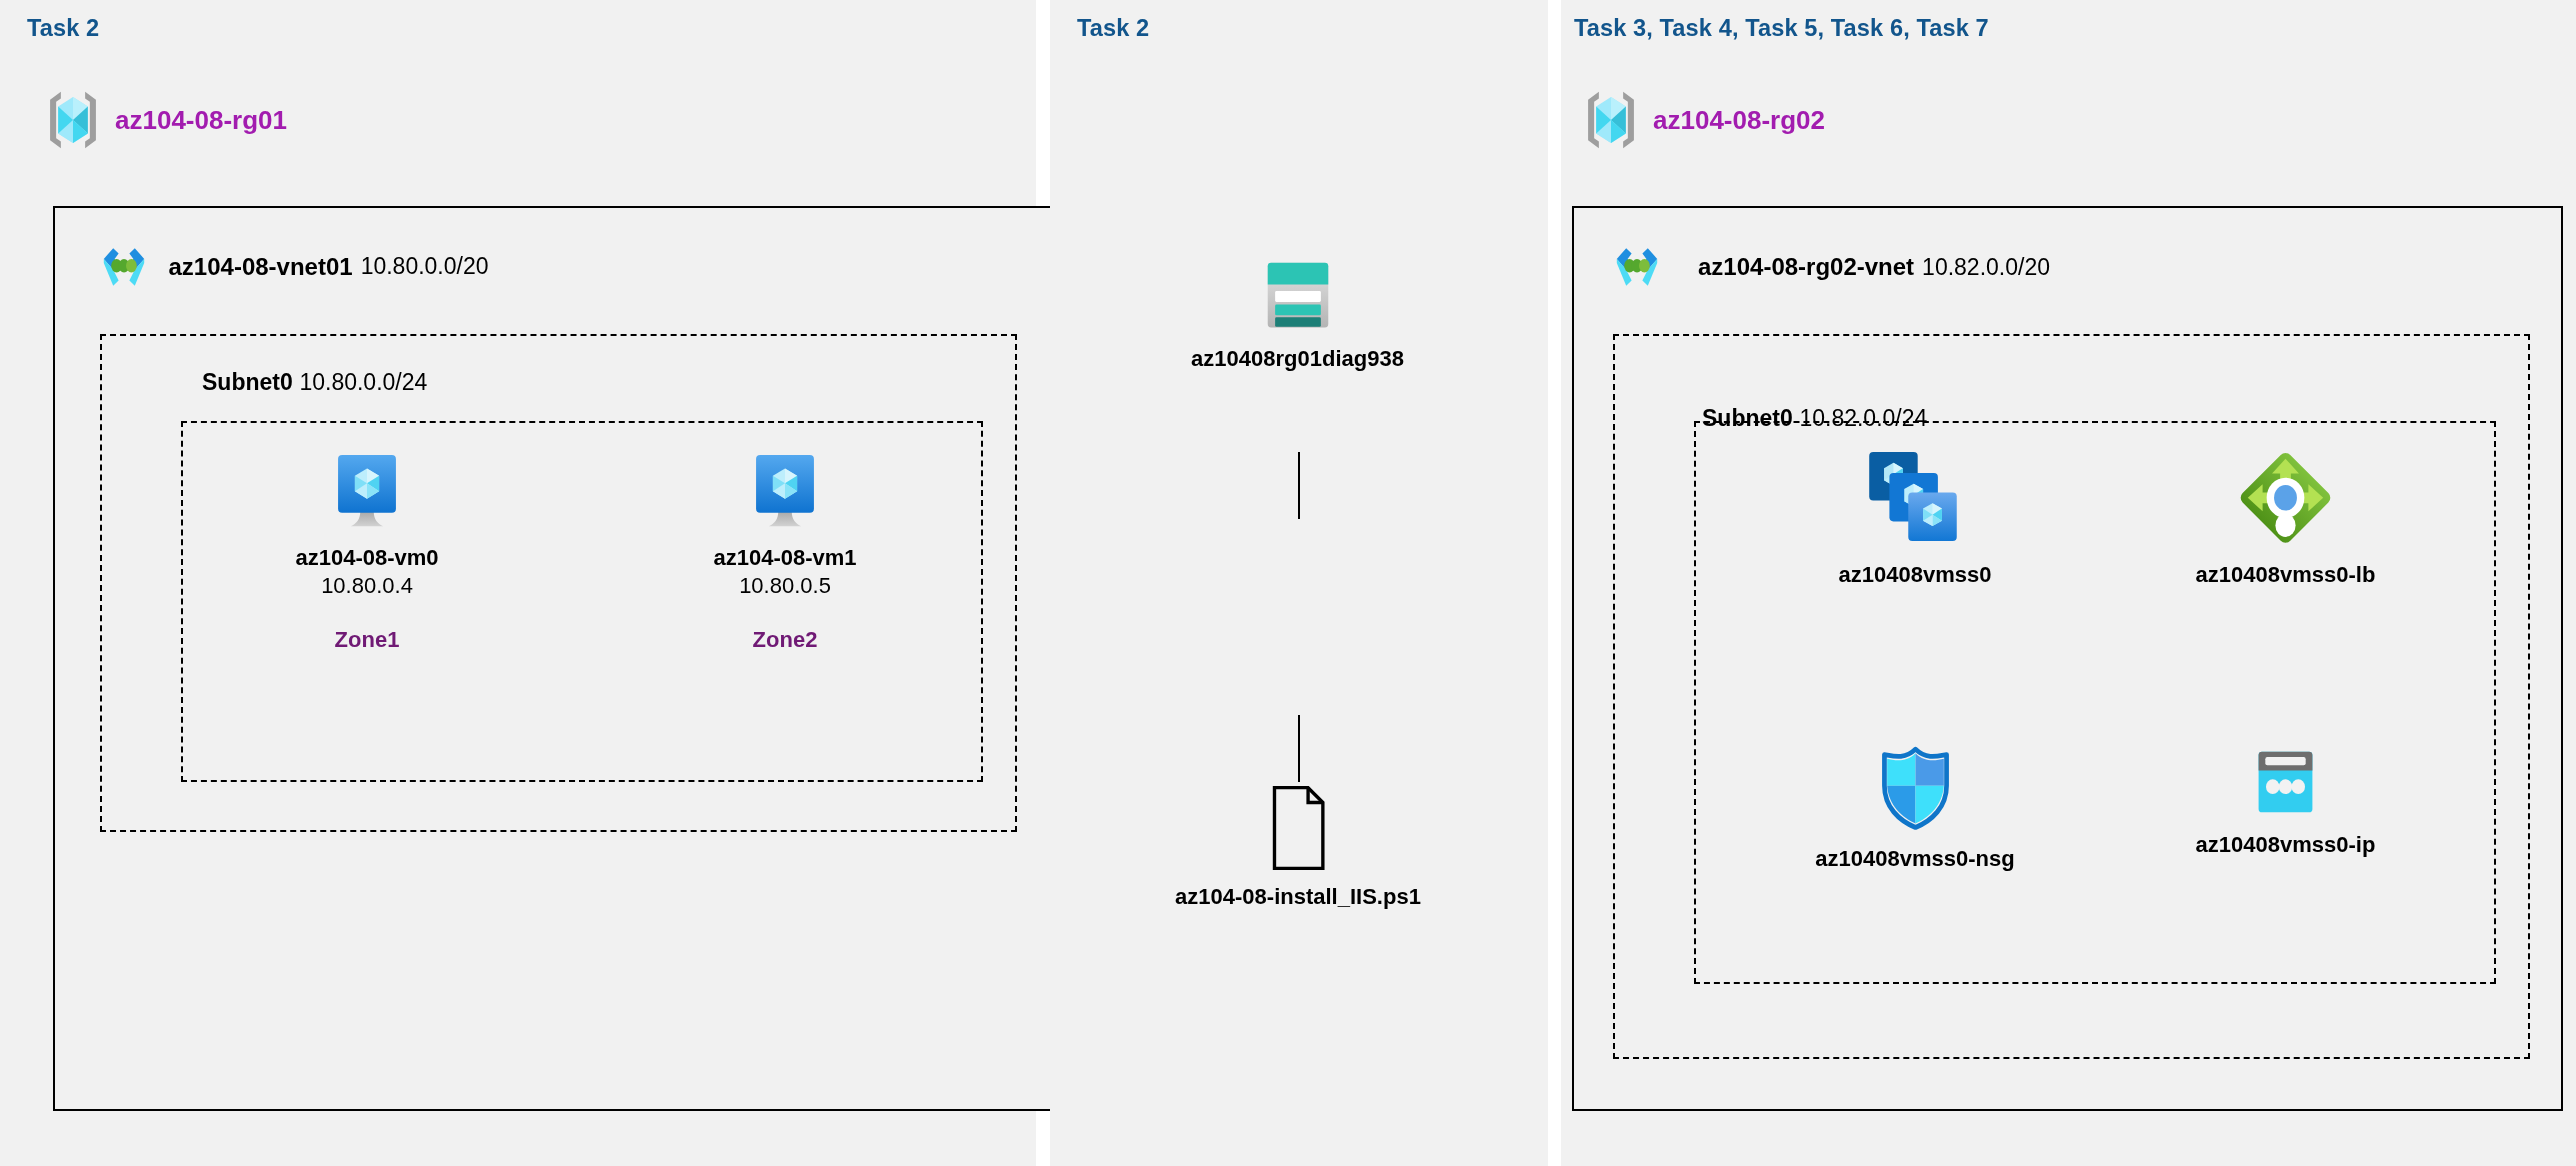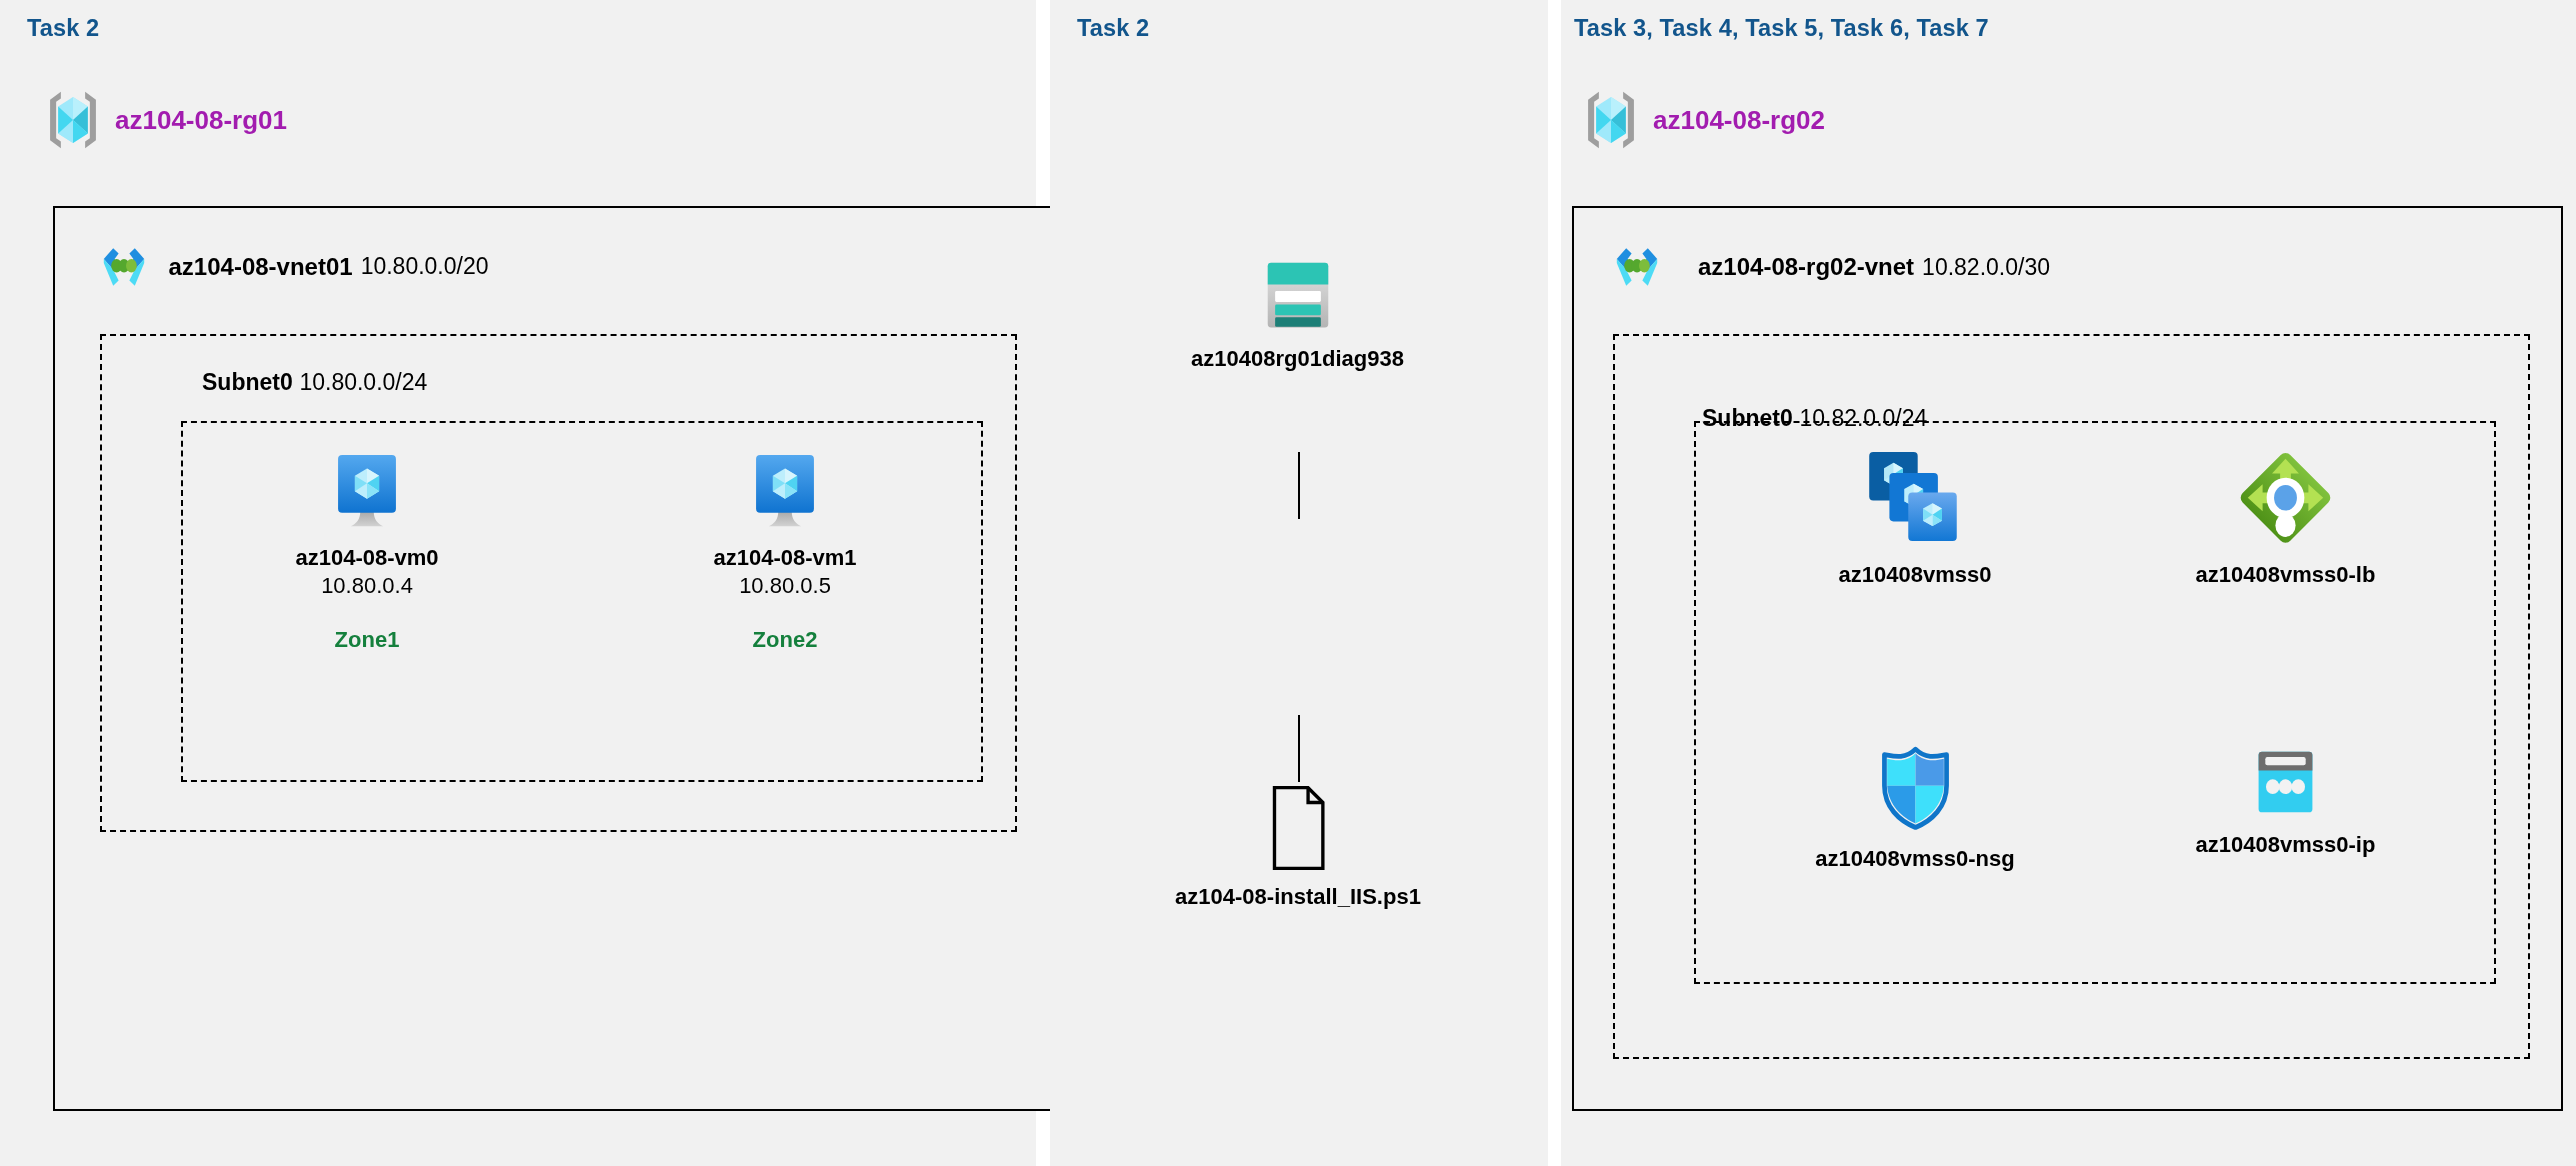--- a/index.html
+++ b/index.html
@@ -35,21 +35,21 @@
   
   .dashed{ position:absolute; border:2px dashed #000; background:transparent; }
   .subnet-label{ position:absolute; font-size:23px; color:#000; white-space:nowrap; }
   .subnet-label b{ font-weight:bold; }
   .subnet-label span{ font-weight:normal; margin-left:6.7px; }
 
   
   .node{ position:absolute; display:flex; flex-direction:column; align-items:center;justify-content:space-between; }
   .node .lbl{ font-size:22px; font-weight:bold; color:#000; white-space:nowrap; margin-top:12px; line-height:1.28; }
   .node .sub{ font-size:22px; font-weight:normal; color:#000; white-space:nowrap; line-height:1.28; }
-  .node .zone{ font-size:22px; font-weight:bold; color:#15803d; white-space:nowrap; margin-top:27px; }
+  .node .zone{ font-size:22px; font-weight:bold; color:#701a75; white-space:nowrap; margin-top:27px; }
 
   .connector{ position:absolute; width:2px; background:#000; }
 
   svg{ display:block; }
 </style>
 </head>
 <body>
 
 <div class="stage">
 
@@ -223,21 +223,21 @@
         <path d="M30 50 L16 34 L16 40 L30 74 L38 66 L30 50 Z" fill="#4ddbf5"></path>
         <path d="M62 18 L76 34 L62 50 L54 42 L60 34 L54 26 Z" fill="#1f8fe0"></path>
         <path d="M62 50 L76 34 L76 40 L62 74 L54 66 L62 50 Z" fill="#4ddbf5"></path>
         <ellipse cx="35" cy="44" rx="8" ry="10" fill="#55a82e"></ellipse>
         <ellipse cx="46" cy="44" rx="8" ry="10" fill="#55a82e"></ellipse>
         <ellipse cx="57" cy="44" rx="8" ry="10" fill="#7dbd3b"></ellipse>
       </svg>
     </span>
     <span style="display:flex;align-items:baseline;">
       <span class="vnet-name">az104-08-rg02-vnet</span>
-      <span class="vnet-cidr">10.82.0.0/30</span>
+      <span class="vnet-cidr">10.82.0.0/20</span>
     </span>
   </div>
 
   <div class="dashed" style="left:1613px; top:334px; width:917px; height:725px;"></div>
   <div class="subnet-label" style="left:1702px; top:369px;margin-top:36px;">
     <b>Subnet0</b><span>10.82.0.0/24</span>
   </div>
 
   <div class="dashed" style="left:1694px; top:421px; width:802px; height:563px;"></div>
 

